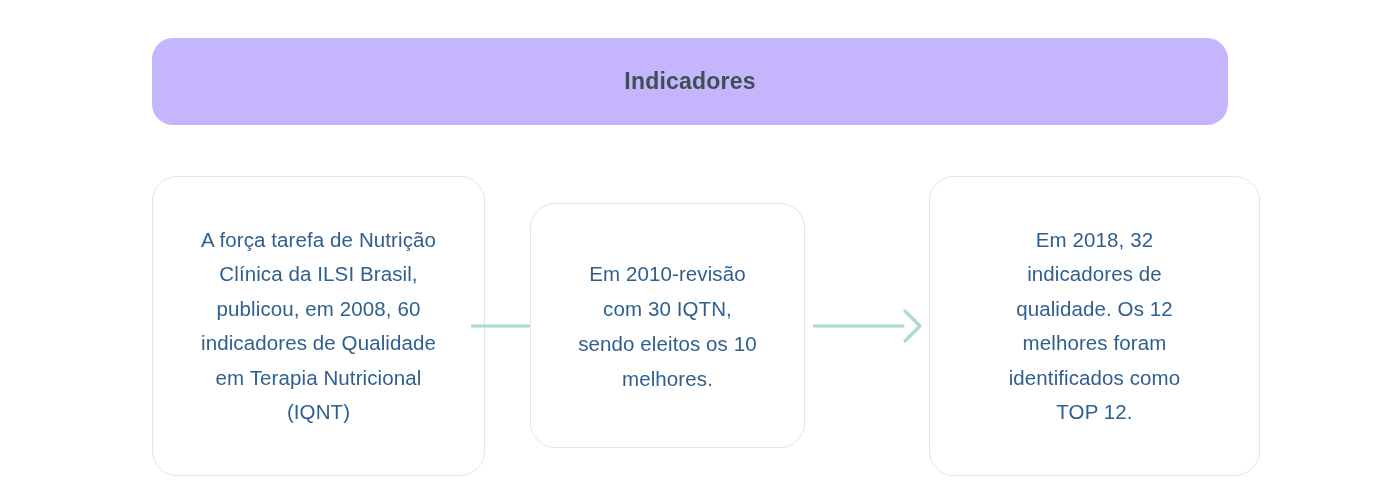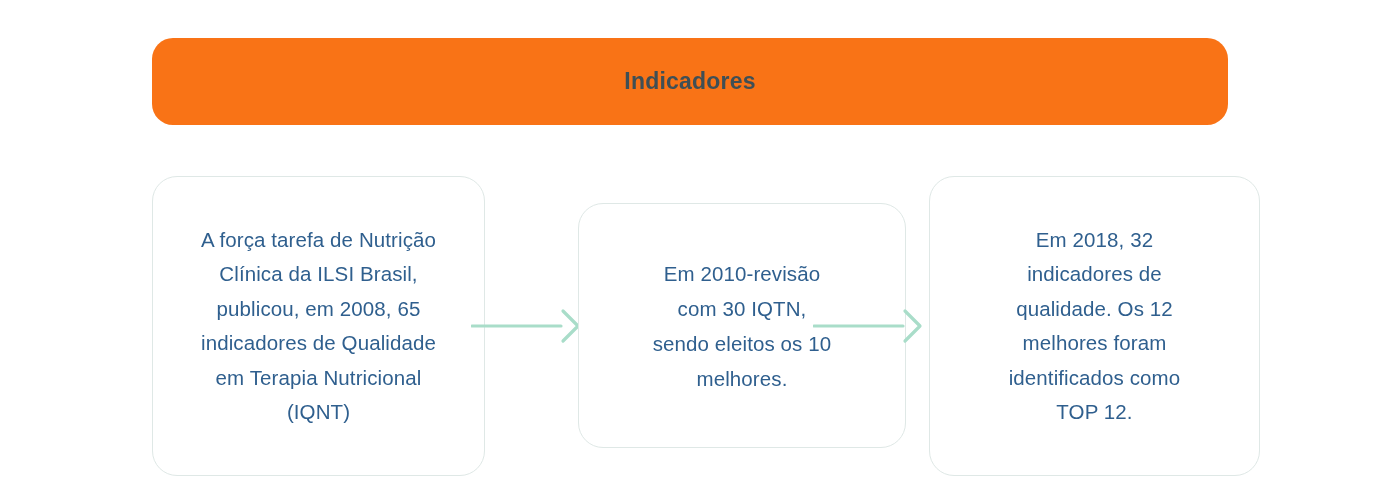--- a/index.html
+++ b/index.html
@@ -20,21 +20,21 @@
     overflow: hidden;
   }
 
   
   .header-bar {
     position: absolute;
     left: 152px;
     top: 38px;
     width: 1076px;
     height: 87px;
-    background: #f97316;
+    background: #c4b5fd;
     border-radius: 21px;
     display: flex;
     align-items: center;
     justify-content: center;
   }
   .header-title {
     font-family: "Liberation Sans", "DejaVu Sans", sans-serif;
     font-size: 23px;
     font-weight: bold;
     color: #3f4f55;
@@ -54,23 +54,23 @@
     justify-content: center;
     padding: 0 14px;
   }
   .step-card.card-1 {
     left: 152px;
     top: 176px;
     width: 333px;
     height: 300px;
   }
   .step-card.card-2 {
-    left: 578px;
+    left: 530px;
     top: 203px;
-    width: 328px;
+    width: 275px;
     height: 245px;
   }
   .step-card.card-3 {
     left: 929px;
     top: 176px;
     width: 331px;
     height: 300px;
   }
   .step-text {
     font-family: "Liberation Sans", "DejaVu Sans", sans-serif;
@@ -114,21 +114,21 @@
 
 <div id="canvas">
 
   <div class="header-bar">
     <span class="header-title">Indicadores</span>
   </div>
 
   <div class="step-card card-1">
     <div class="step-text">A força tarefa de Nutrição
 Clínica da ILSI Brasil,
-publicou, em 2008, 65
+publicou, em 2008, 60
 indicadores de Qualidade
 em Terapia Nutricional
 (IQNT)</div>
   </div>
 
   <div class="arrow-connector arrow-1">
     <svg width="110" height="40" viewBox="0 0 110 40">
       <line x1="1" y1="20" x2="90" y2="20" stroke="#a9ddc9" stroke-width="3.2" stroke-linecap="round"></line>
       <polyline points="92,5 107,20 92,35" fill="none" stroke="#a9ddc9" stroke-width="3.2" stroke-linecap="round" stroke-linejoin="round"></polyline>
     </svg>

